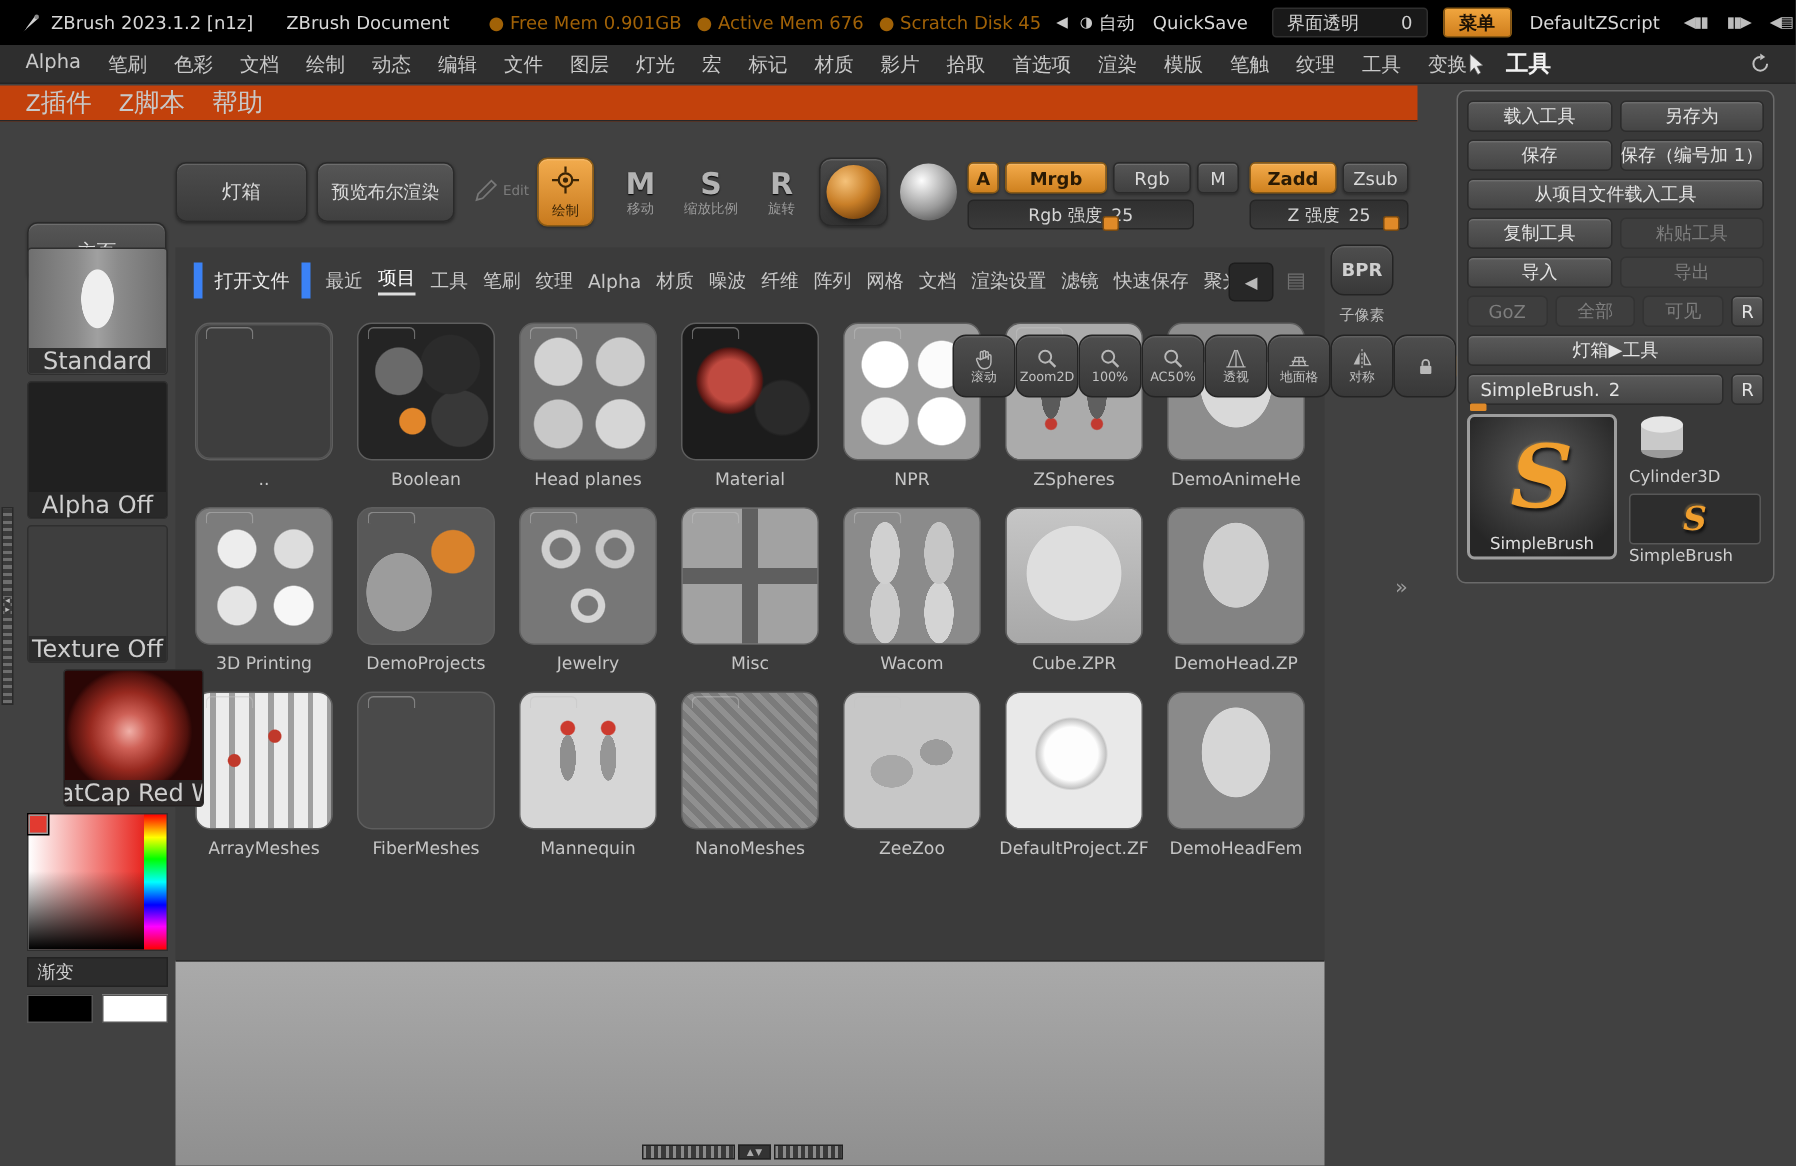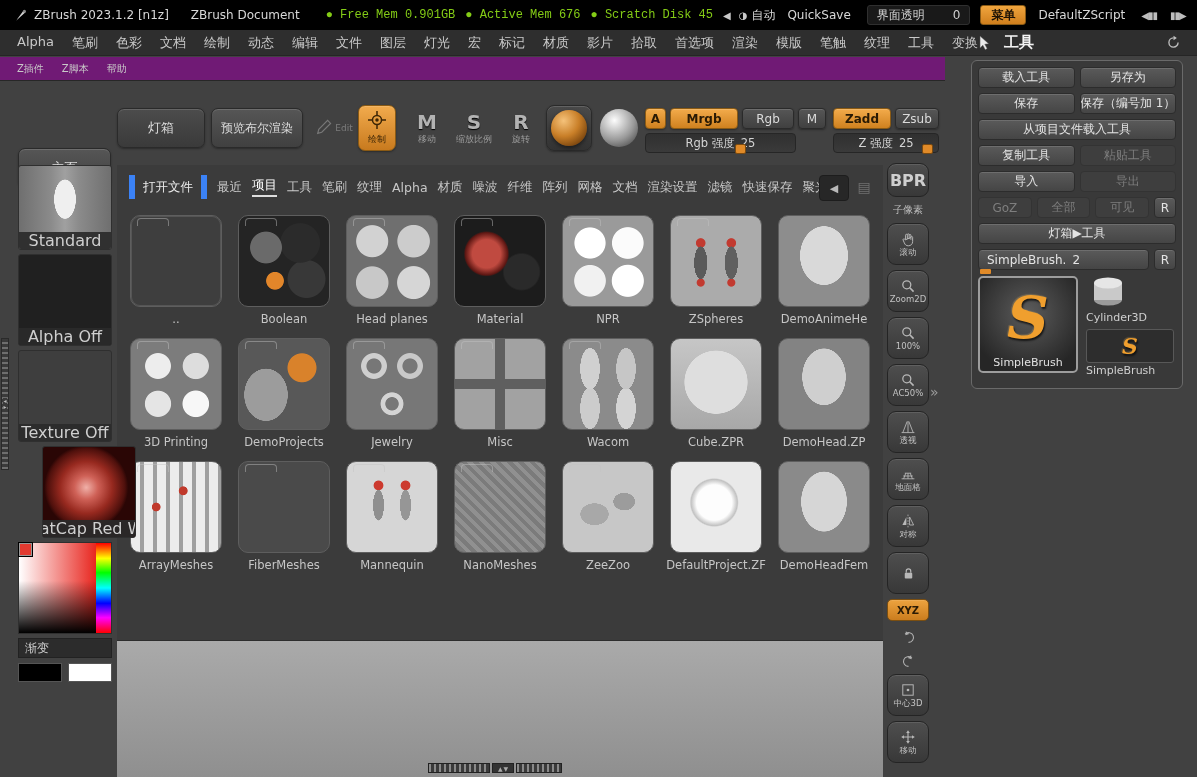--- a/index.html
+++ b/index.html
@@ -4,39 +4,39 @@
 <style>
   html,body{margin:0;padding:0;width:1197px;height:777px;overflow:hidden;}
   body{background:#414141;font-family:"DejaVu Sans","Liberation Sans",sans-serif;-webkit-font-smoothing:antialiased;user-select:none;}
   .app{position:absolute;left:0;top:0;width:1197px;height:777px;background:#414141;}
 
   
   .titlebar{position:absolute;left:0;top:0;width:1197px;height:30px;background:#000;display:flex;align-items:center;color:#d8d8d8;font-size:12px;padding:0 10px;box-sizing:border-box;white-space:nowrap;}
   .titlebar .logo{margin-right:7px;display:flex;}
   .app-title{margin-right:22px;}
   .doc-title{margin-right:26px;}
-  .mem{margin-right:10px;color:#84cc16;font-family:Liberation Mono, monospace;}
+  .mem{margin-right:10px;color:#a16207;}
   .tb-ico{color:#c9c9c9;font-size:10px;}
   .auto-ic{margin:0 4px 0 8px;}
   .auto-lbl{margin-right:12px;}
   .quicksave{margin-right:16px;}
   .transp-box{background:#191919;border:1px solid #2f2f2f;border-radius:3px;height:18px;display:flex;align-items:center;padding:0 9px;gap:28px;margin-right:10px;color:#d0d0d0;}
   .menu-btn{background:linear-gradient(#f0a53e,#d07f1d);color:#1d1205;font-weight:bold;border-radius:3px;height:18px;display:flex;align-items:center;padding:0 10px;margin-right:12px;border:1px solid #8a5a14;}
   .zscript{margin-right:16px;}
   .tb-icons{display:flex;gap:13px;color:#bdbdbd;font-size:10px;align-items:center;letter-spacing:-1px;}
 
   
   .menubar{position:absolute;left:0;top:30px;width:1197px;height:26px;background:#2e2e2e;border-bottom:1px solid #252525;display:flex;align-items:center;font-size:13px;color:#c9c9c9;padding-left:17px;box-sizing:border-box;}
   .menu-items{display:flex;gap:18px;white-space:nowrap;}
   .menu-item{cursor:default;}
   .mb-right{margin-left:auto;display:flex;align-items:center;width:252px;}
   .pointer-ic{margin-right:13px;display:flex;}
   .palette-title{color:#f2f2f2;font-size:15px;font-weight:bold;}
   .refresh-ic{margin-left:auto;margin-right:16px;display:flex;}
-  .menubar2{position:absolute;left:0;top:57px;width:945px;height:24px;background:#701a75;border-bottom:1px solid #272727;display:flex;align-items:center;padding-left:17px;box-sizing:border-box;font-size:10px;color:#c9c9c9;}
+  .menubar2{position:absolute;left:0;top:57px;width:945px;height:24px;background:#c2410c;border-bottom:1px solid #272727;display:flex;align-items:center;padding-left:17px;box-sizing:border-box;font-size:17px;color:#c9c9c9;font-family:Liberation Mono, monospace;}
 
   
   .topshelf{position:absolute;left:0;top:81px;width:945px;height:84px;}
   .btn{position:absolute;background:linear-gradient(#565656,#404040);border:1px solid #2a2a2a;border-radius:7px;color:#dadada;display:flex;align-items:center;justify-content:center;box-shadow:inset 0 1px 0 rgba(255,255,255,.14),0 1px 2px rgba(0,0,0,.35);font-size:13px;box-sizing:border-box;}
   #home-btn{left:18px;top:27px;width:93px;height:40px;margin-top:40px;}
   #lightbox-btn{left:117px;top:27px;width:88px;height:40px;background:linear-gradient(#4c4c4c,#3a3a3a);}
   #preview-bool-btn{left:211px;top:27px;width:92px;height:40px;font-size:12px;}
   #edit-btn{left:316px;top:24px;width:36px;height:46px;flex-direction:row;gap:2px;opacity:.55;font-size:9px;background:none;border:none;box-shadow:none;color:#ababab;}
   #draw-btn{left:358px;top:24px;width:38px;height:46px;flex-direction:column;background:linear-gradient(#f2ab4d,#c87a1e);border-color:#8a5a14;color:#3a2405;font-size:9px;gap:1px;}
   .ghost{background:none!important;border:none!important;box-shadow:none!important;flex-direction:column;color:#9c9c9c!important;font-size:9px;gap:0;}
@@ -121,21 +121,21 @@
   .gradient-row{width:94px;height:20px;background:#2c2c2c;border:1px solid #222;color:#cfcfcf;font-size:12px;display:flex;align-items:center;padding-left:6px;box-sizing:border-box;margin-bottom:5px;}
   .swatches{display:flex;gap:6px;}
   .swatch{width:44px;height:19px;border:1px solid #555;box-sizing:border-box;}
   .swatch.black{background:#000;} .swatch.white{background:#fff;}
 
   
   .shelf{position:absolute;left:886px;top:163px;width:44px;display:flex;flex-direction:column;align-items:center;}
   .shelf-btn{width:42px;height:42px;margin-bottom:5px;background:linear-gradient(#4e4e4e,#383838);border:1px solid #242424;border-radius:9px;display:flex;flex-direction:column;align-items:center;justify-content:center;box-sizing:border-box;box-shadow:inset 0 1px 0 rgba(255,255,255,.1);}
   .shelf-btn .lbl{font-size:8.5px;color:#c2c2c2;line-height:1.1;margin-top:1px;white-space:nowrap;}
   .shelf-btn .ic{display:flex;}
-  .shelf-btn.bpr{height:34px;color:#cfcfcf;font-size:16px;font-weight:bold;}
+  .shelf-btn.bpr{height:34px;color:#cfcfcf;font-size:12px;font-weight:bold;}
   .subpixel{font-size:10px;color:#bdbdbd;margin:1px 0 6px;}
   .shelf-btn.orange{height:22px;background:linear-gradient(#eda33f,#cb7d1e);border-color:#7c4f10;border-radius:5px;}
   .shelf-btn.orange .lbl{font-size:10px;color:#2c1b04;font-weight:bold;margin:0;}
   .shelf-btn.ghost{height:22px;background:none;border:none;box-shadow:none;margin-bottom:2px;}
   .tray-arrow{position:absolute;left:930px;top:384px;color:#9c9c9c;font-size:14px;}
 
   
   .tool-panel{position:absolute;left:971px;top:60px;width:212px;background:#393939;border:1px solid #6a6a6a;border-radius:6px;padding:6px;box-sizing:border-box;}
   .tp-row{display:flex;gap:5px;margin-bottom:5px;position:relative;}
   .tp-btn{flex:1;height:21px;background:linear-gradient(#5a5a5a,#454545);border:1px solid #2c2c2c;border-radius:4px;color:#e4e4e4;font-size:12px;display:flex;align-items:center;justify-content:center;box-sizing:border-box;box-shadow:inset 0 1px 0 rgba(255,255,255,.12);white-space:nowrap;overflow:hidden;}
@@ -445,21 +445,21 @@
       <div class="swatch black"></div>
       <div class="swatch white"></div>
     </div>
   </div>
 
   <div class="shelf">
     <div class="shelf-btn bpr">
       <span>BPR</span>
     </div>
     <div class="subpixel">子像素</div>
-    <div style="display:flex;flex-direction:column;align-items:center;">
+    <div style="display:flex;flex-direction:row;align-items:center;">
         <div class="shelf-btn">
           <span class="ic">
             <svg width="16" height="16" viewBox="0 0 20 20">
               <path d="M7 11V5.2a1.1 1.1 0 012.2 0V10m0-5.4a1.1 1.1 0 012.2 0V10m0-4.6a1.1 1.1 0 012.2 0V11m0-3a1.1 1.1 0 012.2 0v5.2c0 3.2-2.3 5.3-5.4 5.3-2.6 0-4-1.2-5-3.6l-1.5-3.6c-.5-1.2.9-2 1.8-1.1L7 11z" fill="none" stroke="#b8b8b8" stroke-width="1.2"></path>
             </svg>
           </span>
           <span class="lbl">滚动</span>
         </div>
         <div class="shelf-btn">
           <span class="ic">

